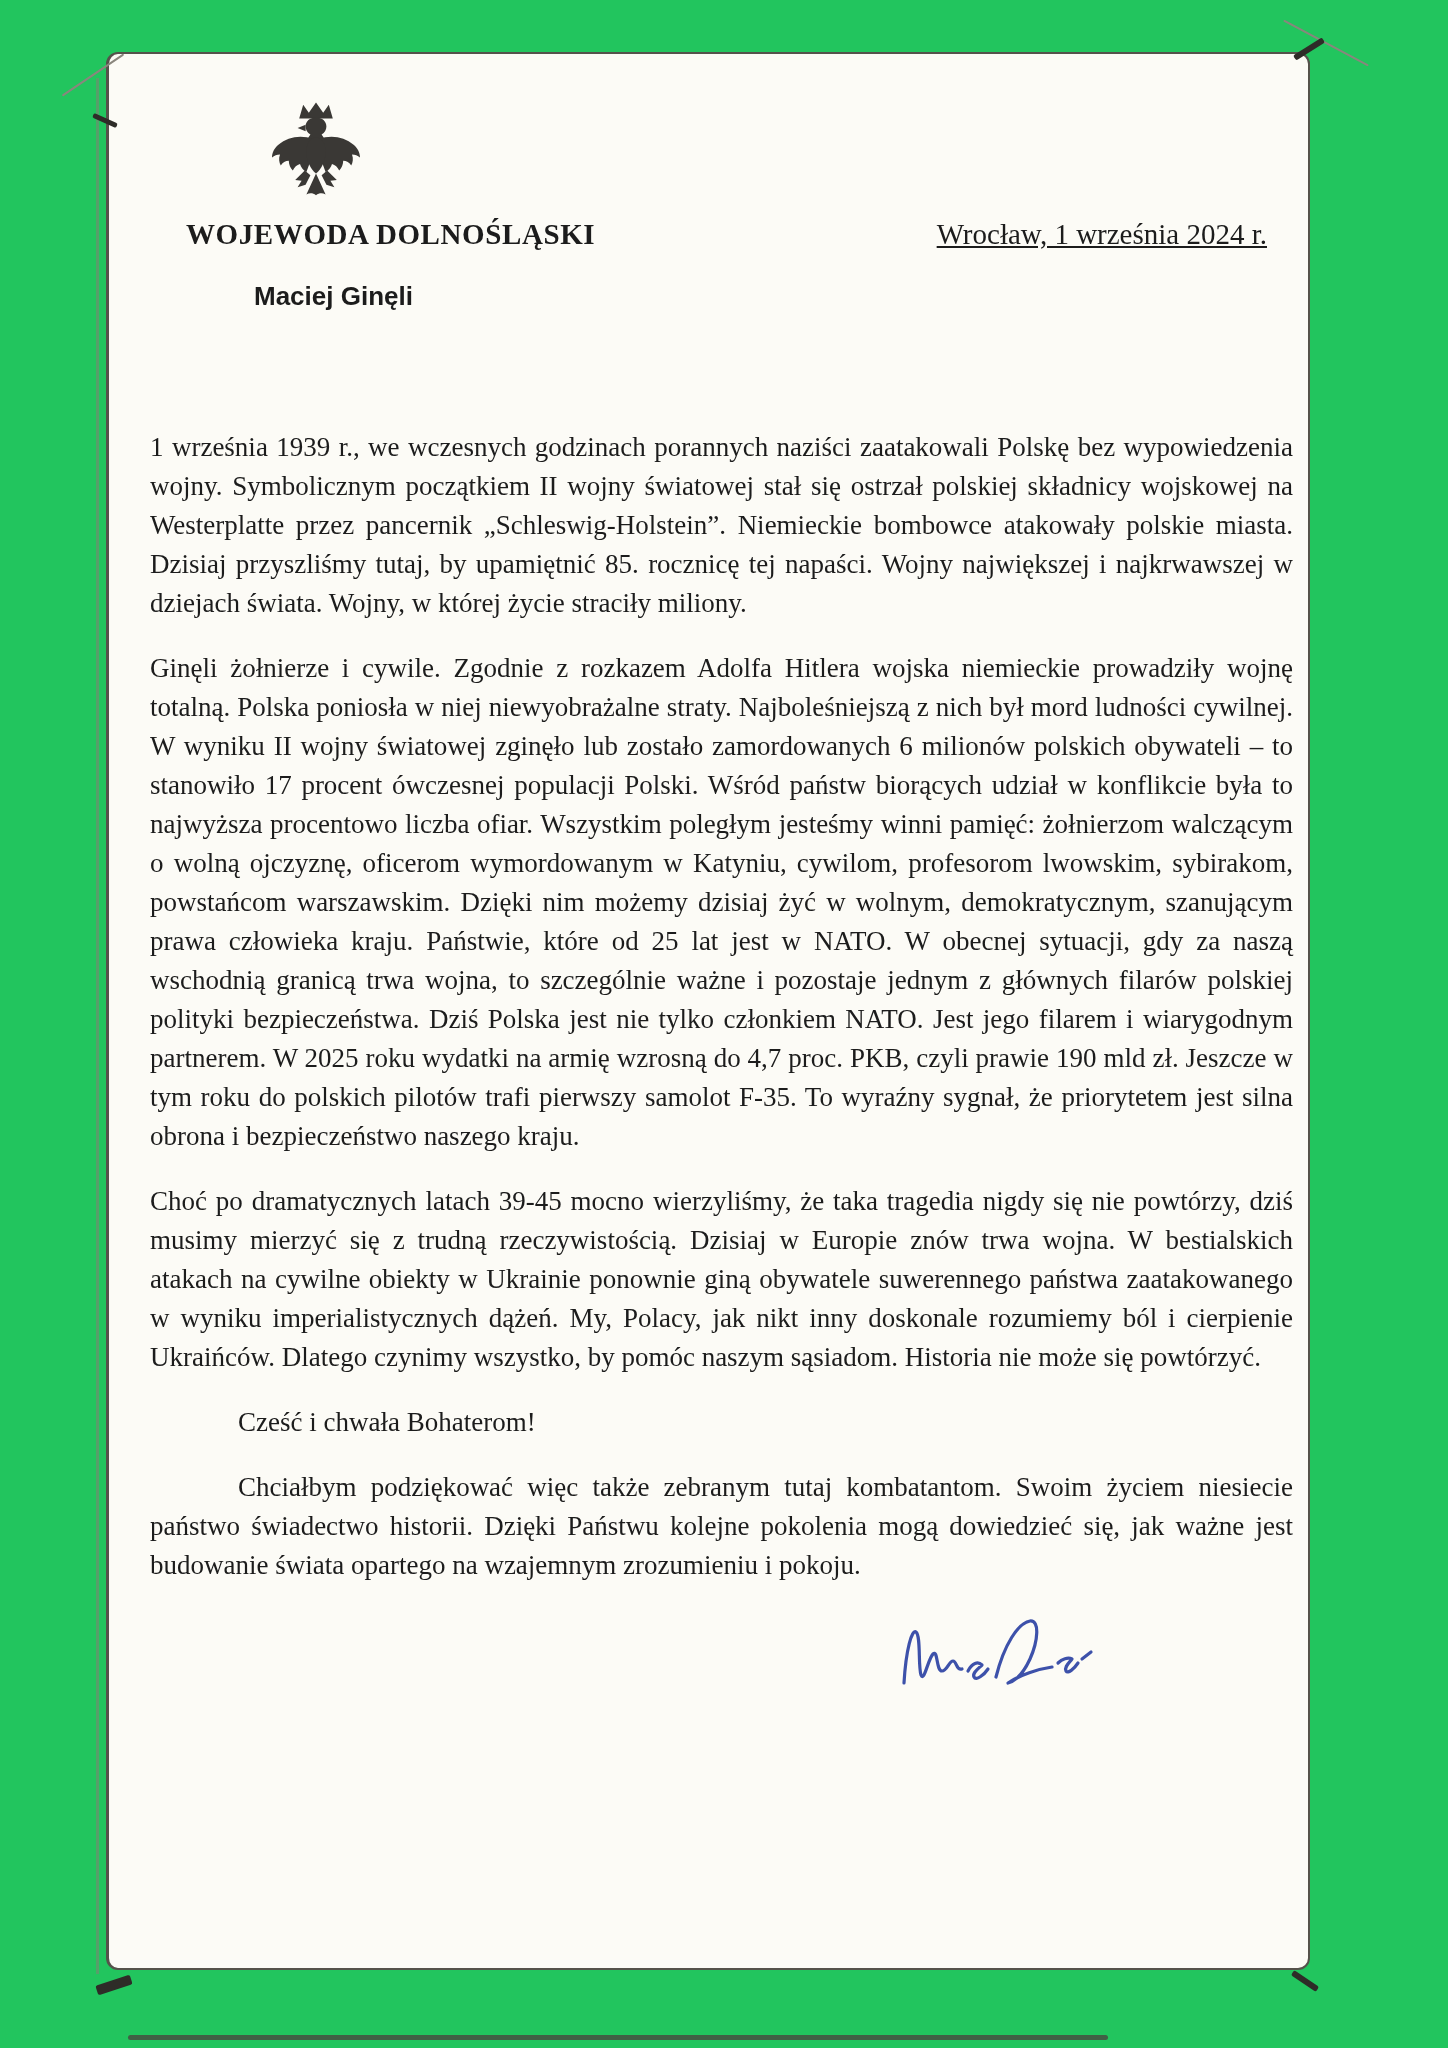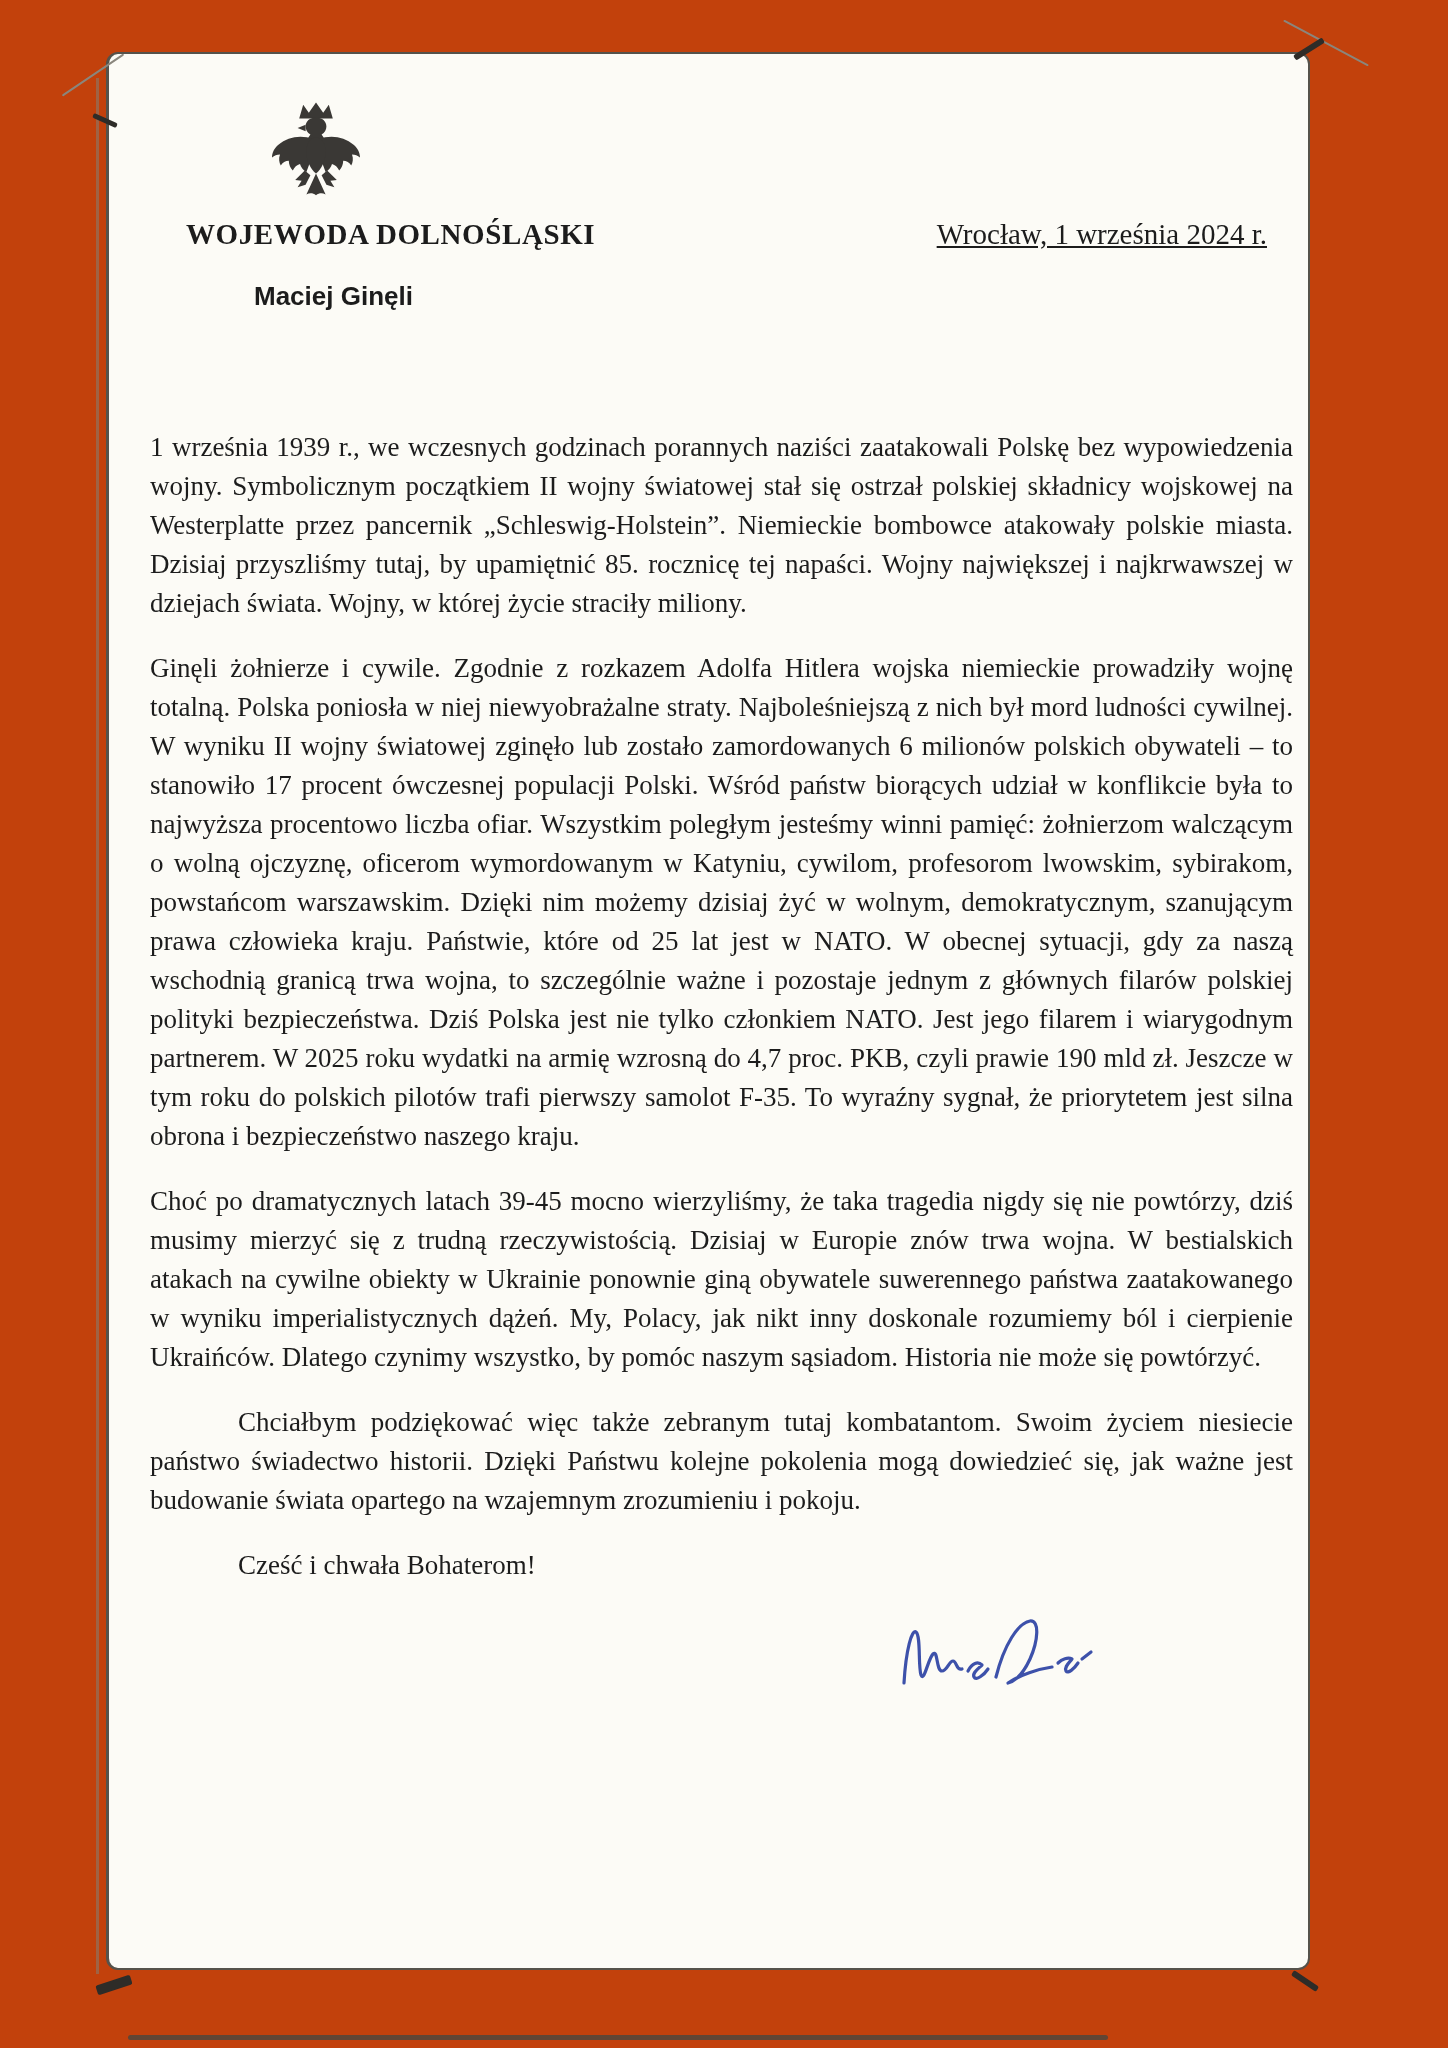--- a/index.html
+++ b/index.html
@@ -1,21 +1,21 @@
 <!DOCTYPE html>
 <html lang="pl"><head>
 <meta charset="utf-8">
 <style>
   * { margin:0; padding:0; box-sizing:border-box; }
   html, body { background:#e9e7e1; }
   .page {
     position:relative;
     width:1448px; height:2048px;
     margin:0 auto;
-    background:#c2410c;
+    background:#22c55e;
     overflow:hidden;
     font-family:"Liberation Serif", serif;
     color:#1c1c1c;
   }
   
   .frame {
     position:absolute;
     left:106px; top:52px; right:138px; bottom:78px;
     border:2px solid #55524b;
     border-left-width:3px;
@@ -102,22 +102,22 @@
         <div class="office">WOJEWODA DOLNOŚLĄSKI</div>
         <div class="dateline">Wrocław, 1 września 2024 r.</div>
       </div>
       <div class="name">Maciej Ginęli</div>
     </header>
 
     <main class="letter-body">
       <p>1 września 1939 r., we wczesnych godzinach porannych naziści zaatakowali Polskę bez wypowiedzenia wojny. Symbolicznym początkiem II wojny światowej stał się ostrzał polskiej składnicy wojskowej na Westerplatte przez pancernik „Schleswig-Holstein”. Niemieckie bombowce atakowały polskie miasta. Dzisiaj przyszliśmy tutaj, by upamiętnić 85. rocznicę tej napaści. Wojny największej i najkrwawszej w dziejach świata. Wojny, w której życie straciły miliony.</p>
       <p>Ginęli żołnierze i cywile. Zgodnie z rozkazem Adolfa Hitlera wojska niemieckie prowadziły wojnę totalną. Polska poniosła w niej niewyobrażalne straty. Najboleśniejszą z nich był mord ludności cywilnej. W wyniku II wojny światowej zginęło lub zostało zamordowanych 6 milionów polskich obywateli – to stanowiło 17 procent ówczesnej populacji Polski. Wśród państw biorących udział w konflikcie była to najwyższa procentowo liczba ofiar. Wszystkim poległym jesteśmy winni pamięć: żołnierzom walczącym o wolną ojczyznę, oficerom wymordowanym w Katyniu, cywilom, profesorom lwowskim, sybirakom, powstańcom warszawskim. Dzięki nim możemy dzisiaj żyć w wolnym, demokratycznym, szanującym prawa człowieka kraju.  Państwie, które od 25 lat jest w NATO. W obecnej sytuacji, gdy za naszą wschodnią granicą trwa wojna, to szczególnie ważne i pozostaje jednym z głównych filarów polskiej polityki bezpieczeństwa. Dziś Polska jest nie tylko członkiem NATO. Jest jego filarem i wiarygodnym partnerem. W 2025 roku wydatki na armię wzrosną do 4,7 proc. PKB, czyli prawie 190 mld zł. Jeszcze w tym roku do polskich pilotów trafi pierwszy samolot F-35. To wyraźny sygnał, że priorytetem jest silna obrona i bezpieczeństwo naszego kraju.</p>
       <p>Choć po dramatycznych latach 39-45 mocno wierzyliśmy, że taka tragedia nigdy się nie powtórzy, dziś musimy mierzyć się z trudną rzeczywistością. Dzisiaj w Europie znów trwa wojna. W bestialskich atakach na cywilne obiekty w Ukrainie ponownie giną obywatele suwerennego państwa zaatakowanego w wyniku imperialistycznych dążeń. My, Polacy, jak nikt inny doskonale rozumiemy ból i cierpienie Ukraińców. Dlatego czynimy wszystko, by pomóc naszym sąsiadom. Historia nie może się powtórzyć.</p>
+      <p class="indent closing">Cześć i chwała Bohaterom!</p>
       <p class="indent">Chciałbym podziękować więc także zebranym tutaj kombatantom. Swoim życiem niesiecie państwo świadectwo historii. Dzięki Państwu kolejne pokolenia mogą dowiedzieć się, jak ważne jest budowanie świata opartego na wzajemnym zrozumieniu i pokoju.</p>
-      <p class="indent closing">Cześć i chwała Bohaterom!</p>
 
       <div class="signature">
         <svg width="210" height="100" viewBox="0 0 210 100" aria-hidden="true">
           <g stroke="#3d51aa" stroke-width="3.2" fill="none" stroke-linecap="round" stroke-linejoin="round">
             <path d="M12 72 C14 38 20 18 24 21 C29 25 26 55 29 64 C32 72 36 48 41 43 C46 38 44 60 50 60 C55 60 57 50 61 50 C65 50 64 60 70 58"></path>
             <path d="M76 60 C80 52 86 50 90 54 C86 58 80 62 82 66 C84 70 92 64 96 58"></path>
             <path d="M104 66 C112 34 126 12 138 10 C148 9 146 30 138 48 C132 61 124 70 116 72 C128 64 146 58 160 56"></path>
             <path d="M166 52 C170 48 176 46 180 48 C177 52 172 56 174 60 C176 63 182 58 186 52"></path>
             <path d="M190 48 l9 -7"></path>
           </g>

